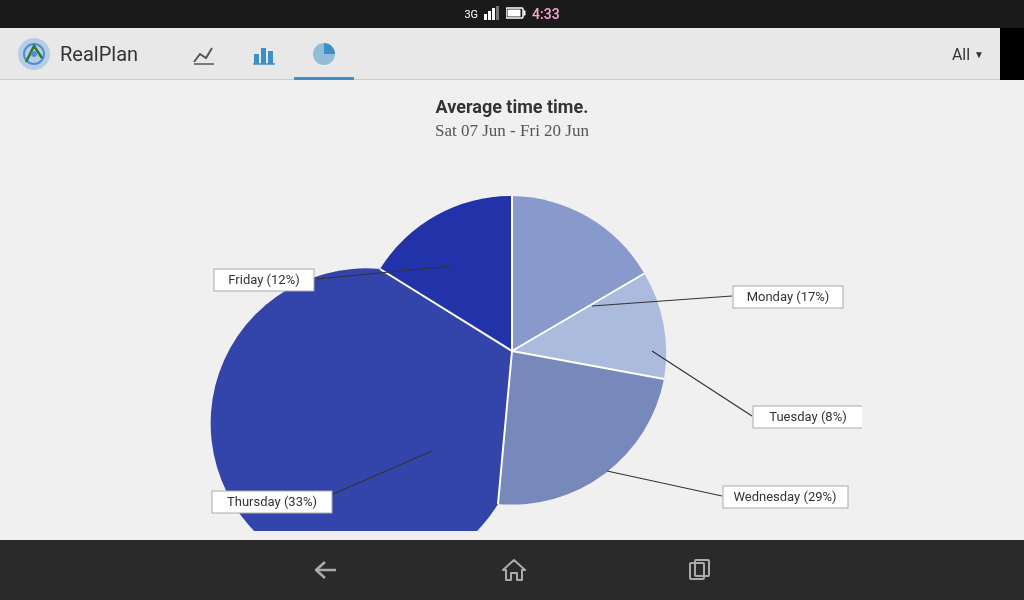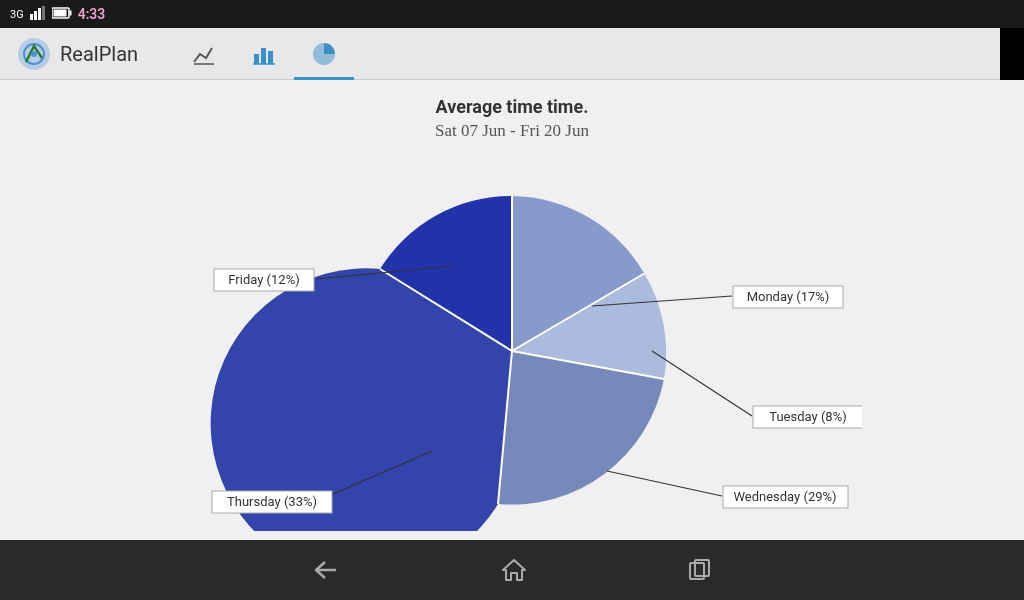--- a/index.html
+++ b/index.html
@@ -12,21 +12,21 @@
       position: relative;
     }
 
     
     #status-bar {
       width: 1024px;
       height: 28px;
       background: #1a1a1a;
       display: flex;
       align-items: center;
-      justify-content: flex-start;
+      justify-content: center;
       padding: 0 10px;
     }
     .status-icons {
       display: flex;
       align-items: center;
       gap: 6px;
       color: #fff;
       font-size: 12px;
     }
 
@@ -201,20 +201,24 @@
     </div>
 
     <div class="nav-tab active">
       <svg width="28" height="28" viewBox="0 0 28 28">
         <path d="M14,14 L14,3 A11,11 0 0,1 25,14 Z" fill="#3d8fc8"></path>
         <path d="M14,14 L25,14 A11,11 0 1,1 14,3 Z" fill="#3d8fc8" opacity="0.5"></path>
       </svg>
     </div>
   </div>
 
+  <div id="all-btn">
+    <span>All</span>
+    <span class="dropdown-arrow">▼</span>
+  </div>
 </div>
 
 <div id="main-content">
   <div id="chart-title">Average time time.</div>
   <div id="chart-subtitle">Sat 07 Jun - Fri 20 Jun</div>
 
   <div id="chart-area">
     <svg id="pie-svg" width="700" height="380" viewBox="0 0 700 380">
 
       <path d="M350,200 L350,45 A155,155 0 0,1 482.3,122.5 Z" fill="#8899cc"></path>

